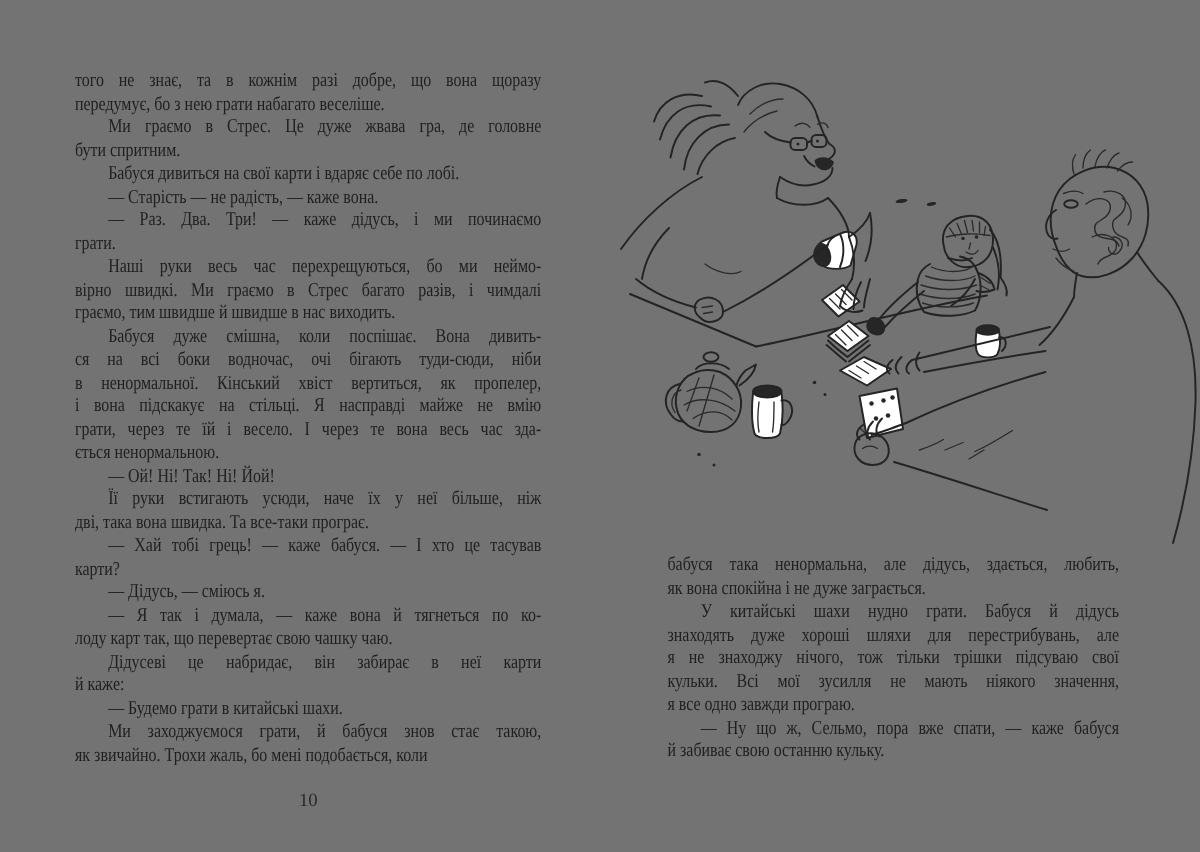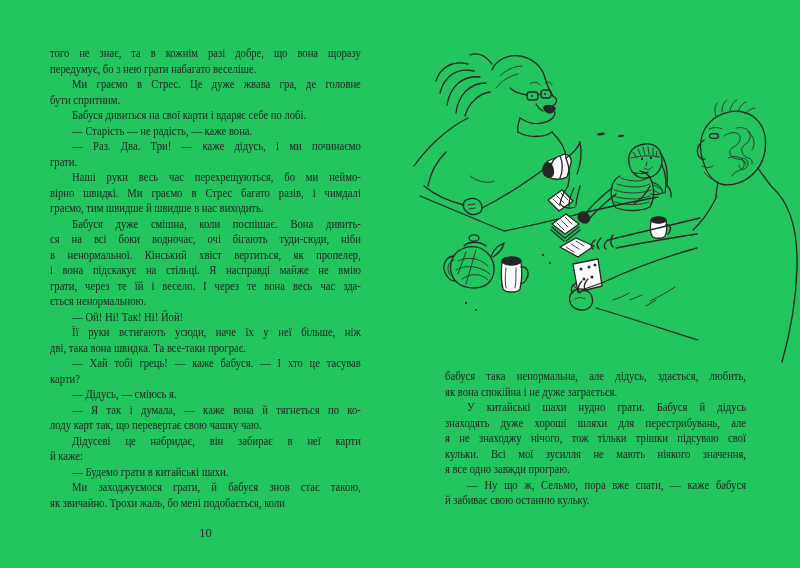--- a/index.html
+++ b/index.html
@@ -1,16 +1,16 @@
 <!DOCTYPE html>
 <html><head>
 <meta charset="utf-8">
 <style>
   html,body{margin:0;padding:0;background:#ffffff;}
-  #spread{position:relative;width:800px;height:568px;background:#22c55e;overflow:hidden;
+  #spread{position:relative;width:800px;height:568px;background:#737373;overflow:hidden;
           font-family:"Liberation Serif",serif;}
   .col{position:absolute;font-size:13px;line-height:15.5px;color:#1f1f1f;
        transform:scaleX(0.818);transform-origin:0 0;
        font-family:"Liberation Serif",serif;}
   #left-text{left:50px;top:45px;width:380px;}
   #right-text{left:445px;top:368px;width:368px;}
   .ln{min-height:15.5px;white-space:normal;}
   .just{text-align:justify;text-align-last:justify;}
   .ind{text-indent:27px;}
   .pagenum{position:absolute;top:526px;font-size:12.5px;color:#2a2a2a;text-align:center;

